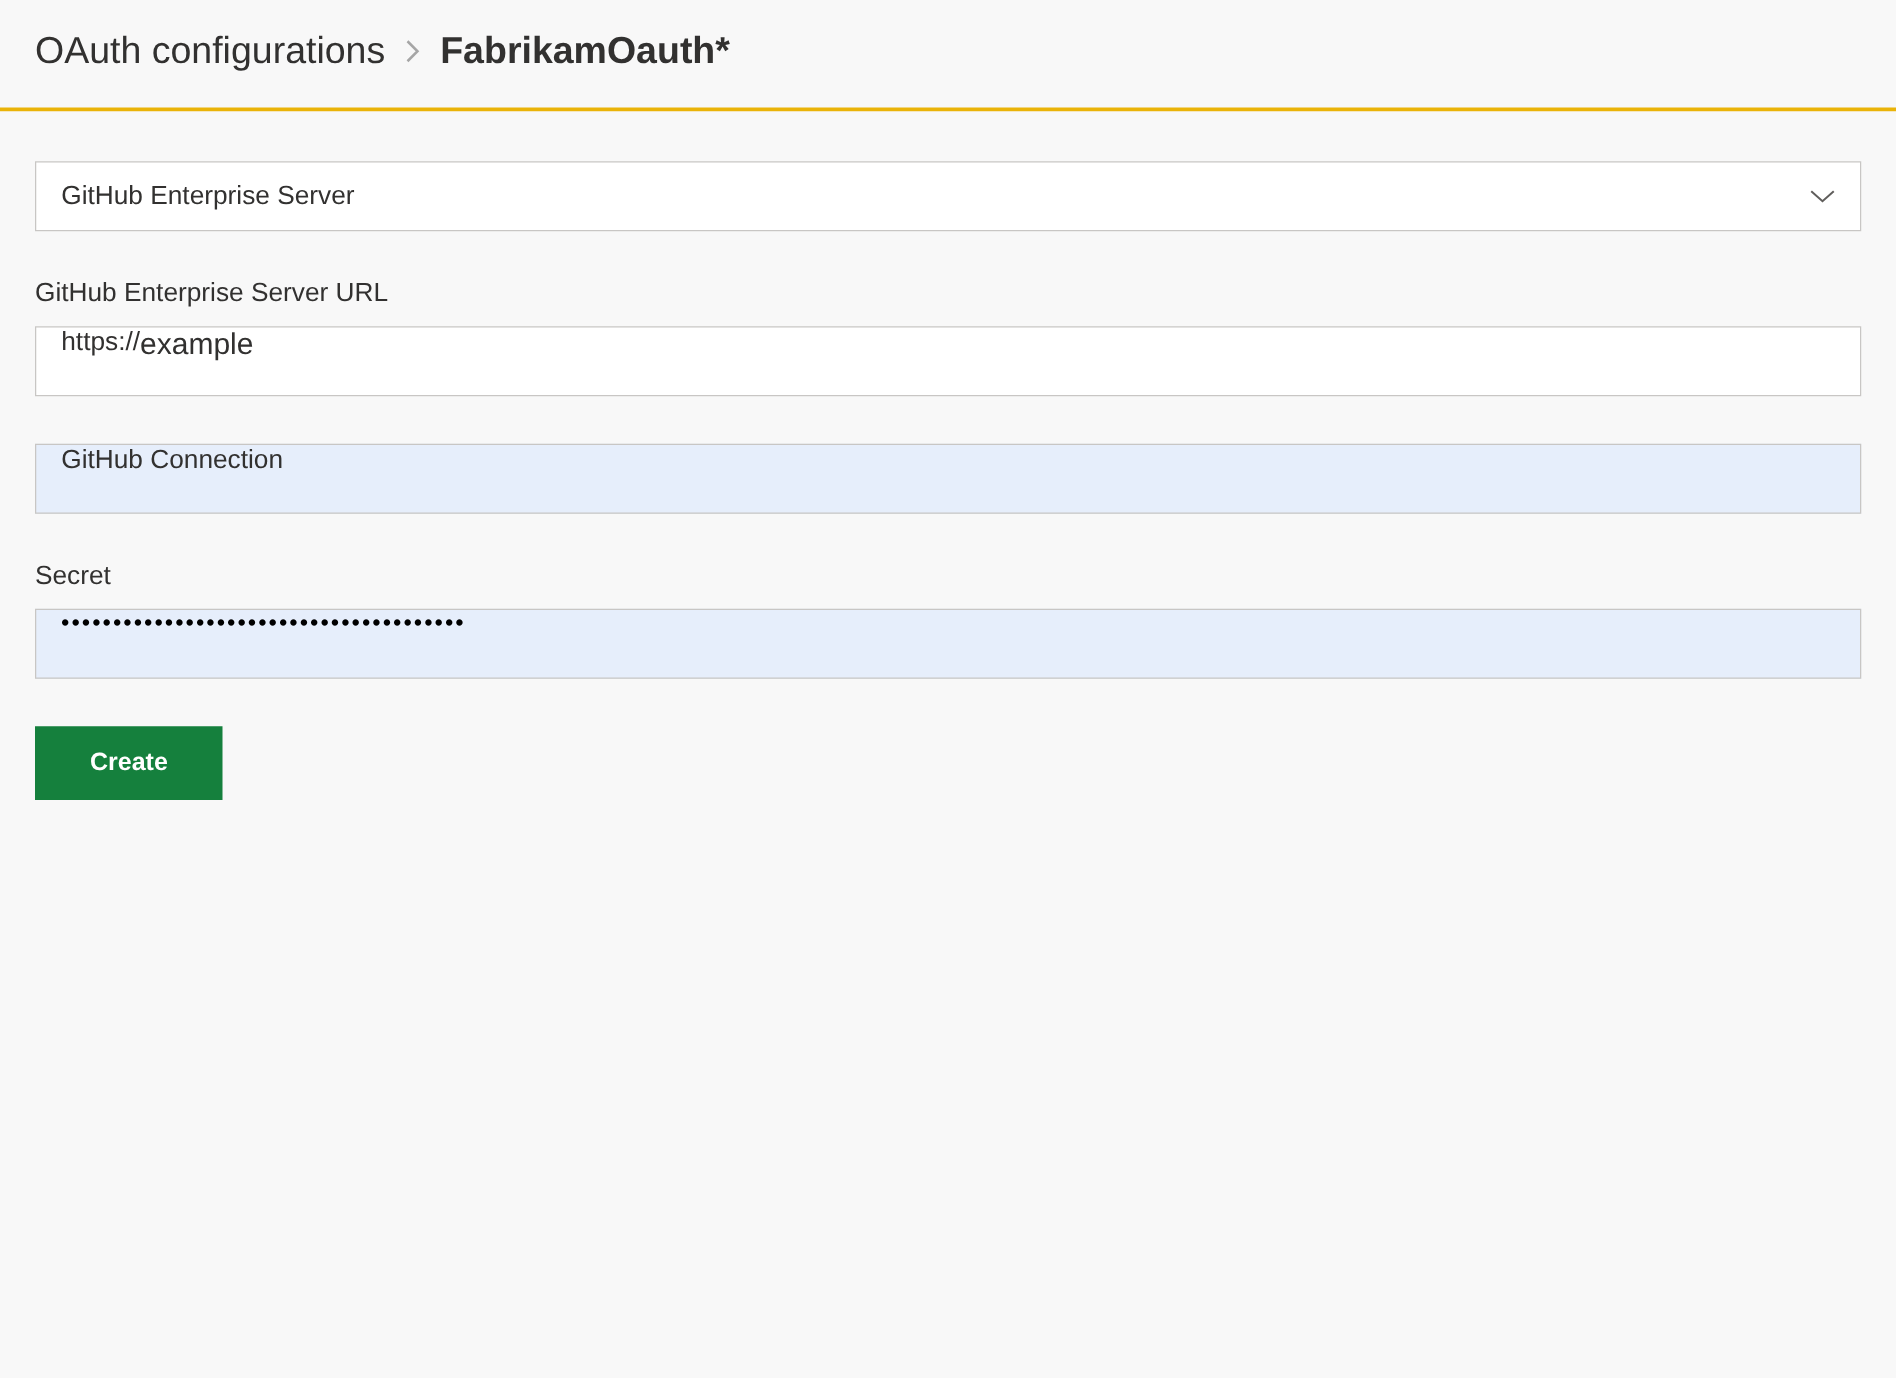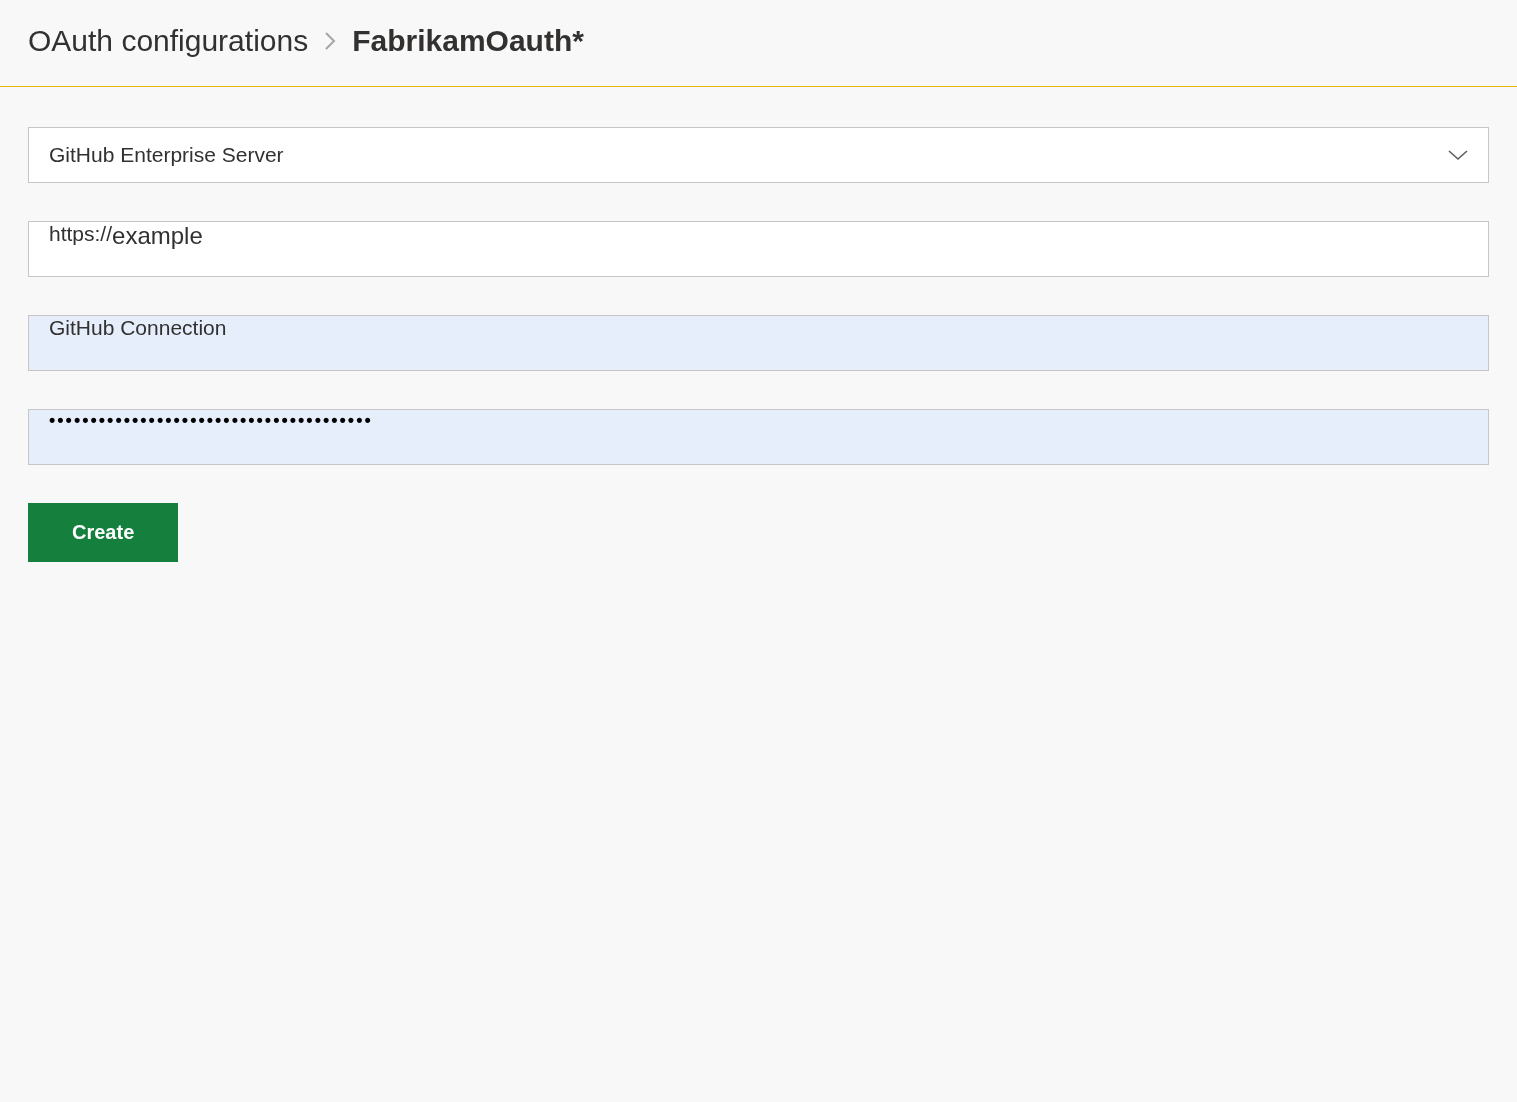--- a/index.html
+++ b/index.html
@@ -12,21 +12,21 @@
       background: #f8f8f8;
       color: #323130;
       width: 1517px;
       min-height: 1102px;
     }
     .page {
       padding: 0;
     }
     .breadcrumb-row {
       padding: 24px 28px 28px 28px;
-      border-bottom: 1px solid #eab308;
+      border-bottom: 3px solid #eab308;
       display: flex;
       align-items: center;
       gap: 14px;
     }
     .breadcrumb-link {
       font-size: 30px;
       font-weight: 400;
       color: #323130;
       cursor: pointer;
     }
@@ -156,33 +156,35 @@
         <input type="text" readonly="" class="field-input" value="GitHub Enterprise Server" style="">
         <span class="select-chevron">
           <svg viewBox="0 0 22 14" fill="none" stroke="currentColor" stroke-width="1.6">
             <polyline points="2,3 11,11 20,3"></polyline>
           </svg>
         </span>
       </div>
     </div>
 
     <div class="field url-field-wrap">
+      <label class="field-label">GitHub Enterprise Server URL</label>
       <div class="url-input-box">
         <span class="url-prefix">https://</span>
         <span class="url-host">example</span>
       </div>
     </div>
 
     <div class="field">
       <div class="client-box">
         <span>GitHub Connection</span>
       </div>
     </div>
 
     <div class="field">
+      <label class="field-label">Secret</label>
       <div class="secret-box">
         <span class="secret-dots">•••••••••••••••••••••••••••••••••••••••</span>
       </div>
     </div>
 
     <button class="create-button">Create</button>
 
   </div>
 </div>
 

